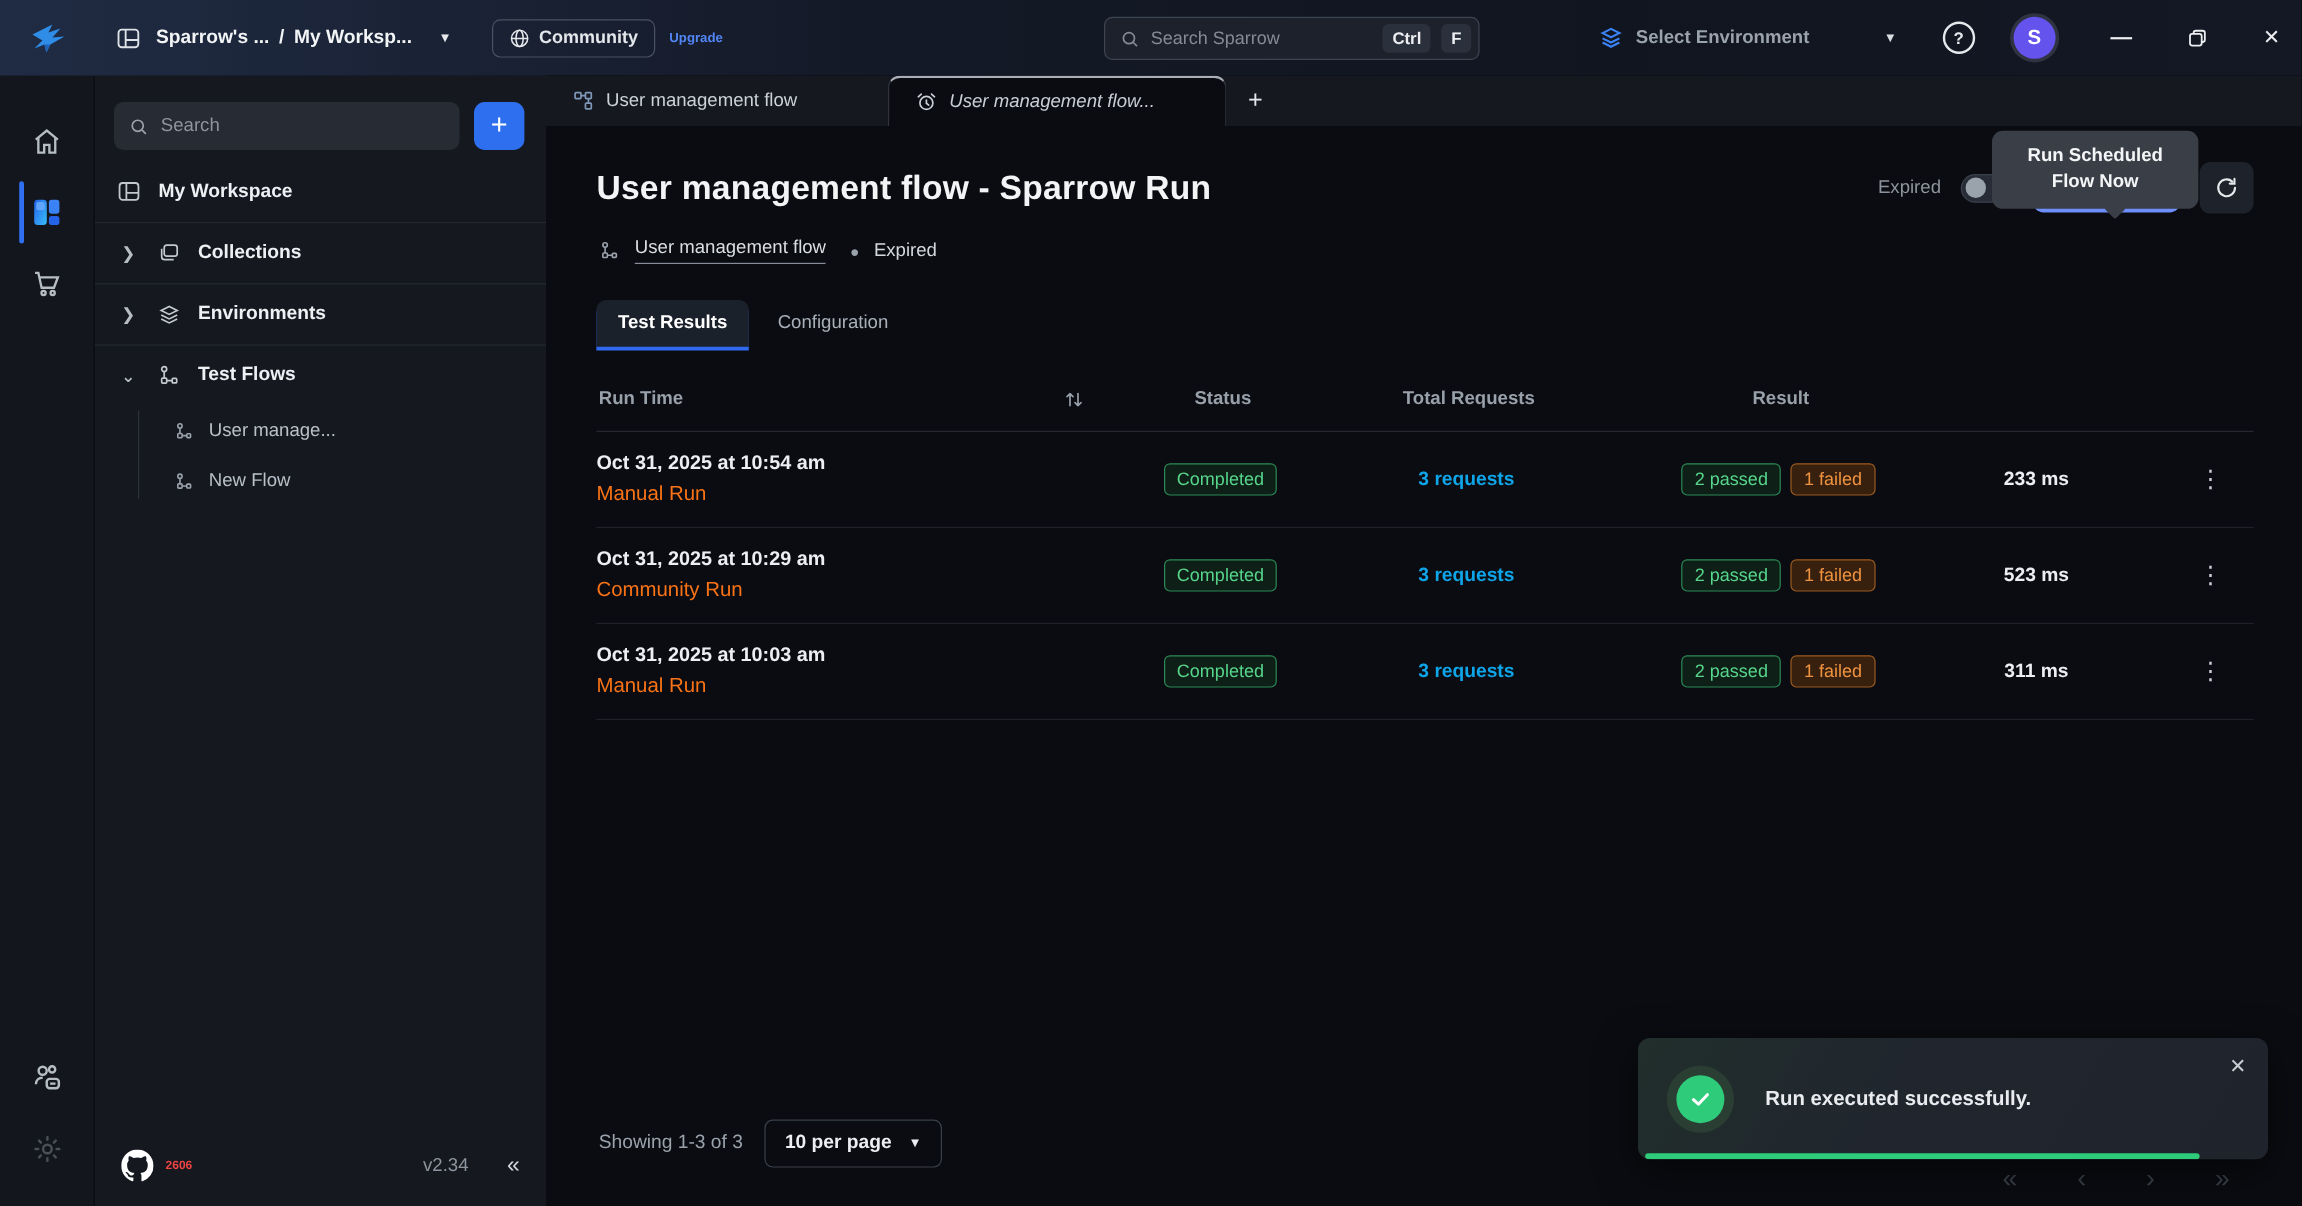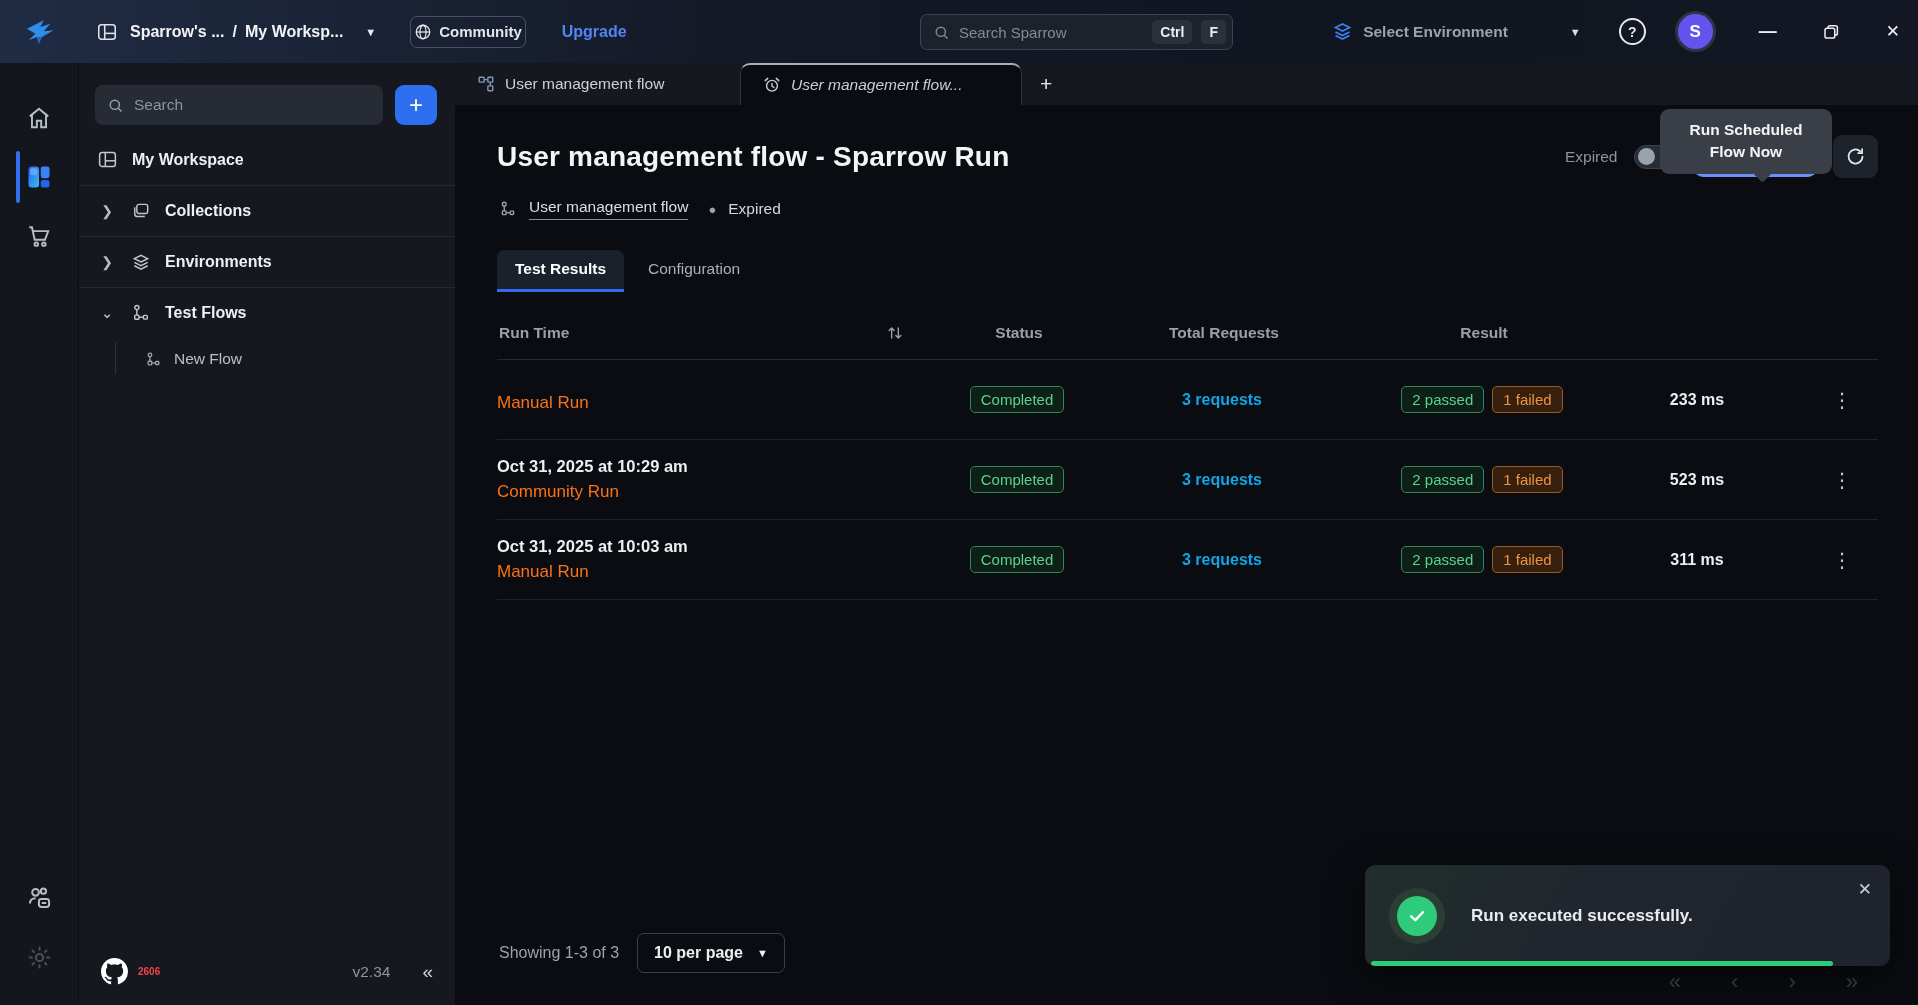--- a/index.html
+++ b/index.html
@@ -9,22 +9,22 @@
 
   
   .topbar { height:63px; flex:0 0 63px; display:flex; align-items:center; padding:0 18px 0 22px;
     background:linear-gradient(90deg,#202c44 0%,#141927 38%,#101520 70%,#141824 100%); }
   .topbar .logo { width:40px; height:34px; margin-right:34px; }
   .tb-left { display:flex; align-items:center; gap:12px; }
   .ws-icon { color:#dfe3e8; }
   .tb-crumb { display:flex; align-items:center; gap:8px; font-size:16px; font-weight:700; color:#f2f4f6; }
   .tb-caret { color:#e8eaee; font-size:11px; margin-left:10px; }
   .community { display:flex; align-items:center; gap:7px; border:1px solid #4a5160; border-radius:7px;
-    padding:6px 3px; margin-left:22px; color:#e3e6ea; font-size:15px; font-weight:600; }
-  .upgrade { color:#5286f5; font-size:16px; font-weight:700; margin-left:24px; cursor:pointer; }
+    padding:6px 13px; margin-left:22px; color:#e3e6ea; font-size:15px; font-weight:600; }
+  .upgrade { color:#5286f5; font-size:11px; font-weight:700; cursor:pointer; }
   .tb-search { position:absolute; left:920px; top:14px; width:313px; height:36px; display:flex; align-items:center;
     background:#1d212b; border:1px solid #3d4452; border-radius:7px; padding:0 6px 0 12px; gap:9px; }
   .tb-search input { flex:1; background:transparent; border:none; outline:none; color:#e8eaee;
     font-size:15px; font-family:inherit; min-width:0; }
   .tb-search input::placeholder { color:#848b96; }
   .key { background:#2a303c; color:#eceef1; border-radius:5px; font-size:14px; font-weight:700;
     padding:4px 8px; }
   .tb-right { margin-left:auto; display:flex; align-items:center; }
   .env-select { display:flex; align-items:center; gap:10px; color:#9aa2ac; font-size:15.5px; font-weight:600;
     cursor:pointer; }
@@ -333,20 +333,30 @@
 
       <div class="sb-children">
         <div class="sb-child">
           <svg class="sb-ic" width="17" height="17" viewBox="0 0 24 24" fill="none" stroke="currentColor" stroke-width="1.9">
             <circle cx="7" cy="5.5" r="2.5"></circle>
               <path d="M7 8 V14.5"></path>
               <rect x="4.5" y="14.5" width="5" height="5" rx="1"></rect>
             <path d="M9.5 17 H15"></path>
               <rect x="15" y="14.8" width="4.5" height="4.5" rx="1"></rect>
           </svg>
+          <span>User manage...</span>
+        </div>
+        <div class="sb-child">
+          <svg class="sb-ic" width="17" height="17" viewBox="0 0 24 24" fill="none" stroke="currentColor" stroke-width="1.9">
+            <circle cx="7" cy="5.5" r="2.5"></circle>
+              <path d="M7 8 V14.5"></path>
+              <rect x="4.5" y="14.5" width="5" height="5" rx="1"></rect>
+            <path d="M9.5 17 H15"></path>
+              <rect x="15" y="14.8" width="4.5" height="4.5" rx="1"></rect>
+          </svg>
           <span>New Flow</span>
         </div>
       </div>
 
       <div class="sb-foot">
         <svg width="27" height="27" viewBox="0 0 16 16" fill="#fff">
           <path d="M8 0C3.58 0 0 3.58 0 8c0 3.54 2.29 6.53 5.47 7.59.4.07.55-.17.55-.38 0-.19-.01-.82-.01-1.49-2.01.37-2.53-.49-2.69-.94-.09-.23-.48-.94-.82-1.13-.28-.15-.68-.52-.01-.53.63-.01 1.08.58 1.23.82.72 1.21 1.87.87 2.33.66.07-.52.28-.87.51-1.07-1.78-.2-3.64-.89-3.64-3.95 0-.87.31-1.59.82-2.15-.08-.2-.36-1.02.08-2.12 0 0 .67-.21 2.2.82.64-.18 1.32-.27 2-.27s1.36.09 2 .27c1.53-1.04 2.2-.82 2.2-.82.44 1.1.16 1.92.08 2.12.51.56.82 1.27.82 2.15 0 3.07-1.87 3.75-3.65 3.95.29.25.54.73.54 1.48 0 1.07-.01 1.93-.01 2.2 0 .21.15.46.55.38A8.01 8.01 0 0 0 16 8c0-4.42-3.58-8-8-8z"></path>
         </svg>
         <span class="gh-count">2606</span>
         <span class="sb-ver">v2.34</span>
@@ -431,20 +441,21 @@
             </div>
             <div class="th-c">Status</div>
             <div class="th-c">Total Requests</div>
             <div class="th-c">Result</div>
             <div></div>
               <div></div>
           </div>
 
           <div class="trow">
             <div>
+              <div class="dt">Oct 31, 2025 at 10:54 am</div>
               <div class="rt">Manual Run</div>
             </div>
             <div class="cell-c">
                 <span class="badge green">Completed</span>
               </div>
             <div class="req">3 requests</div>
             <div class="cell-c">
               <span class="badge green">2 passed</span>
               <span class="badge orange">1 failed</span>
             </div>

